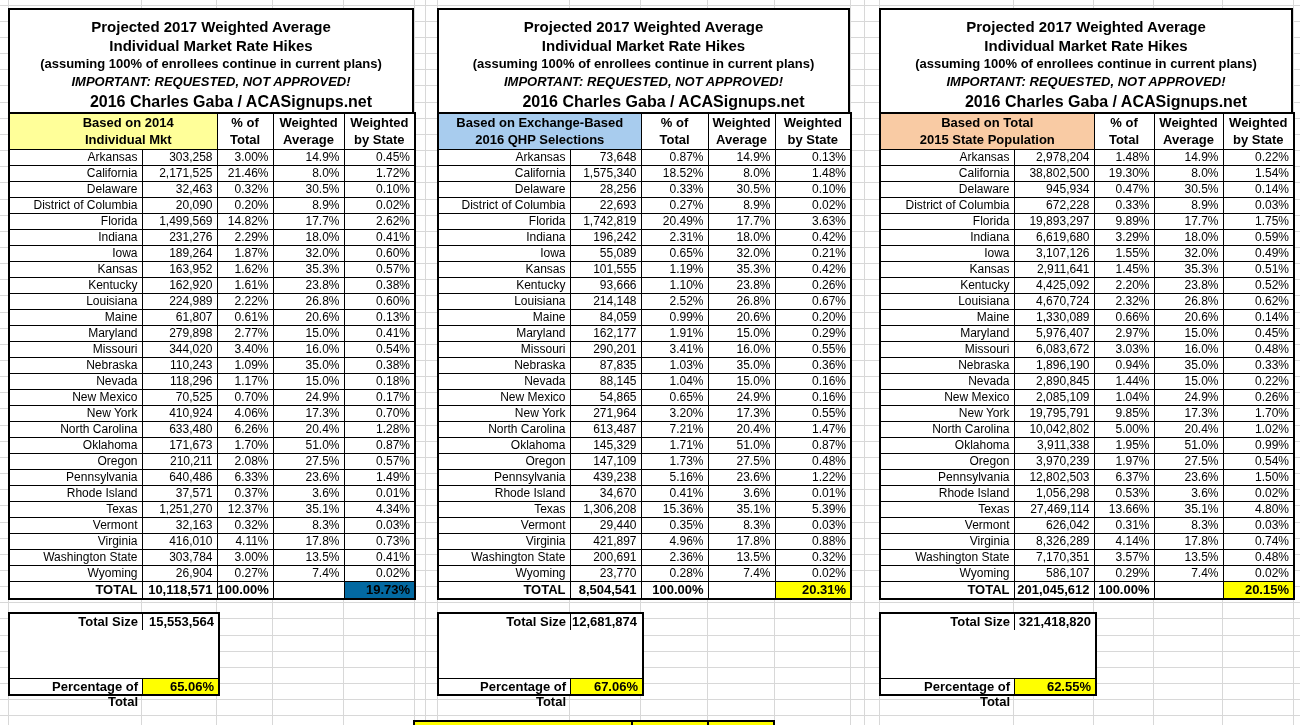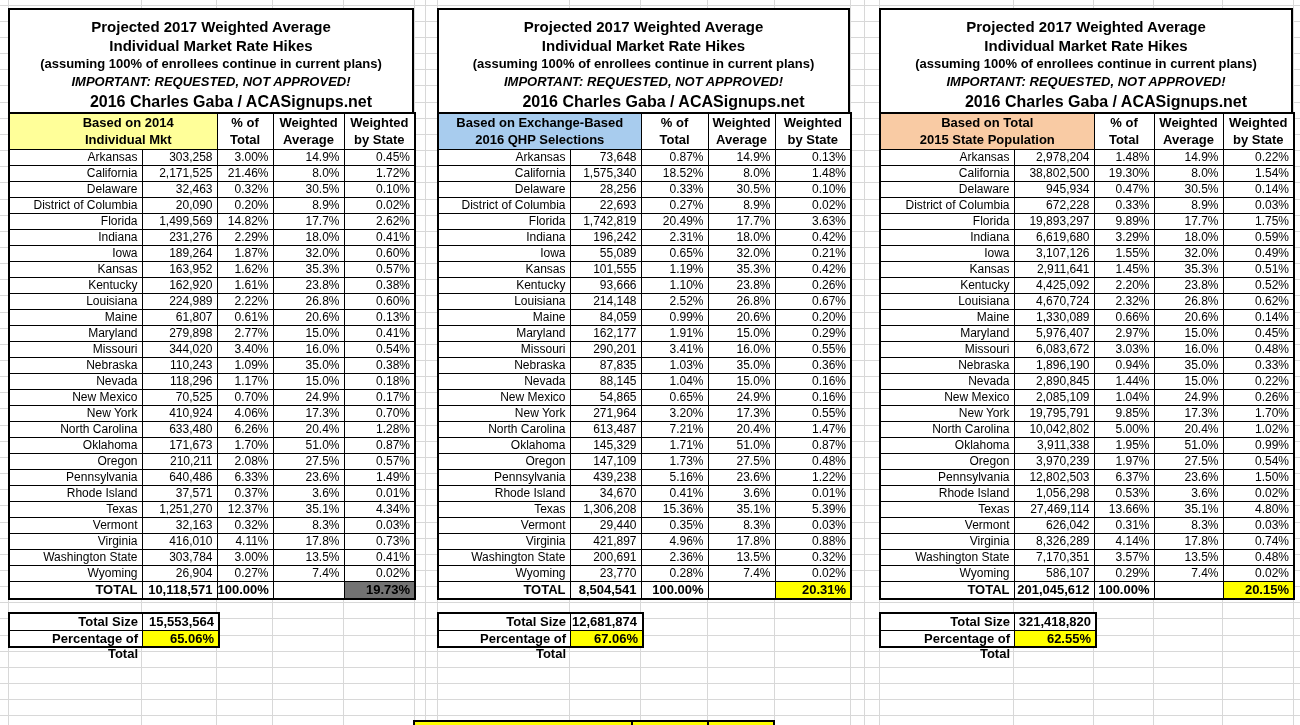--- a/index.html
+++ b/index.html
@@ -24,21 +24,21 @@
   table.data { border-collapse:collapse; table-layout:fixed; width:100%; background:#fff; }
   table.data th, table.data td { border:1px solid #000; overflow:hidden; white-space:nowrap; }
   table.data { border:2px solid #000; }
   thead th { height:36px; font-size:13px; font-weight:bold; line-height:17px;
     text-align:center; vertical-align:middle; background:#fff; }
   tbody td { height:16px; font-size:12px; text-align:right; padding-right:4px; }
   tfoot td { height:18px; font-size:13px; font-weight:bold; text-align:right; padding-right:4px; }
 
   .size-box { position:absolute; border:2px solid #000; background:#fff; z-index:2; display:block; }
   .size-row { display:flex; height:16px; }
-  .size-row + .size-row { border-top:1px solid #000; }
+  .size-row + .size-row { border-top:1px solid #000;margin-top:48px; }
   .size-label { font-size:13px; font-weight:bold; text-align:right; padding-right:4px;
     border-right:1px solid #000; line-height:15px;padding-left:12px; }
   .size-value { font-size:13px; font-weight:bold; text-align:right; padding-right:4px; line-height:15px; }
 
   .avg-box { position:absolute; left:413px; top:720px; height:37px; display:flex;
     border:2px solid #000; z-index:2; }
   .avg-label { width:218px; font-size:15px; font-weight:bold; display:flex;
     align-items:center; justify-content:center; border-right:2px solid #000; }
   .avg-col { display:flex; flex-direction:column; }
   .avg-col + .avg-col { border-left:2px solid #000;padding-left:19px; }
@@ -344,21 +344,21 @@
             <td>7.4%</td>
             <td>0.02%</td>
           </tr>
         </tbody>
       <tfoot>
         <tr>
           <td>TOTAL</td>
           <td>10,118,571</td>
           <td>100.00%</td>
           <td></td>
-          <td style="background-color: #737373;">19.73%</td>
+          <td style="background-color: #0369a1;">19.73%</td>
         </tr>
       </tfoot>
     </table>
   </div>
 
   <div class="panel" id="panel1" style="left: 437px; width: 413px;">
     <div class="title-box">
       <div class="t1">Projected 2017 Weighted Average</div>
       <div class="t1">Individual Market Rate Hikes</div>
       <div class="t3">(assuming 100% of enrollees continue in current plans)</div>

